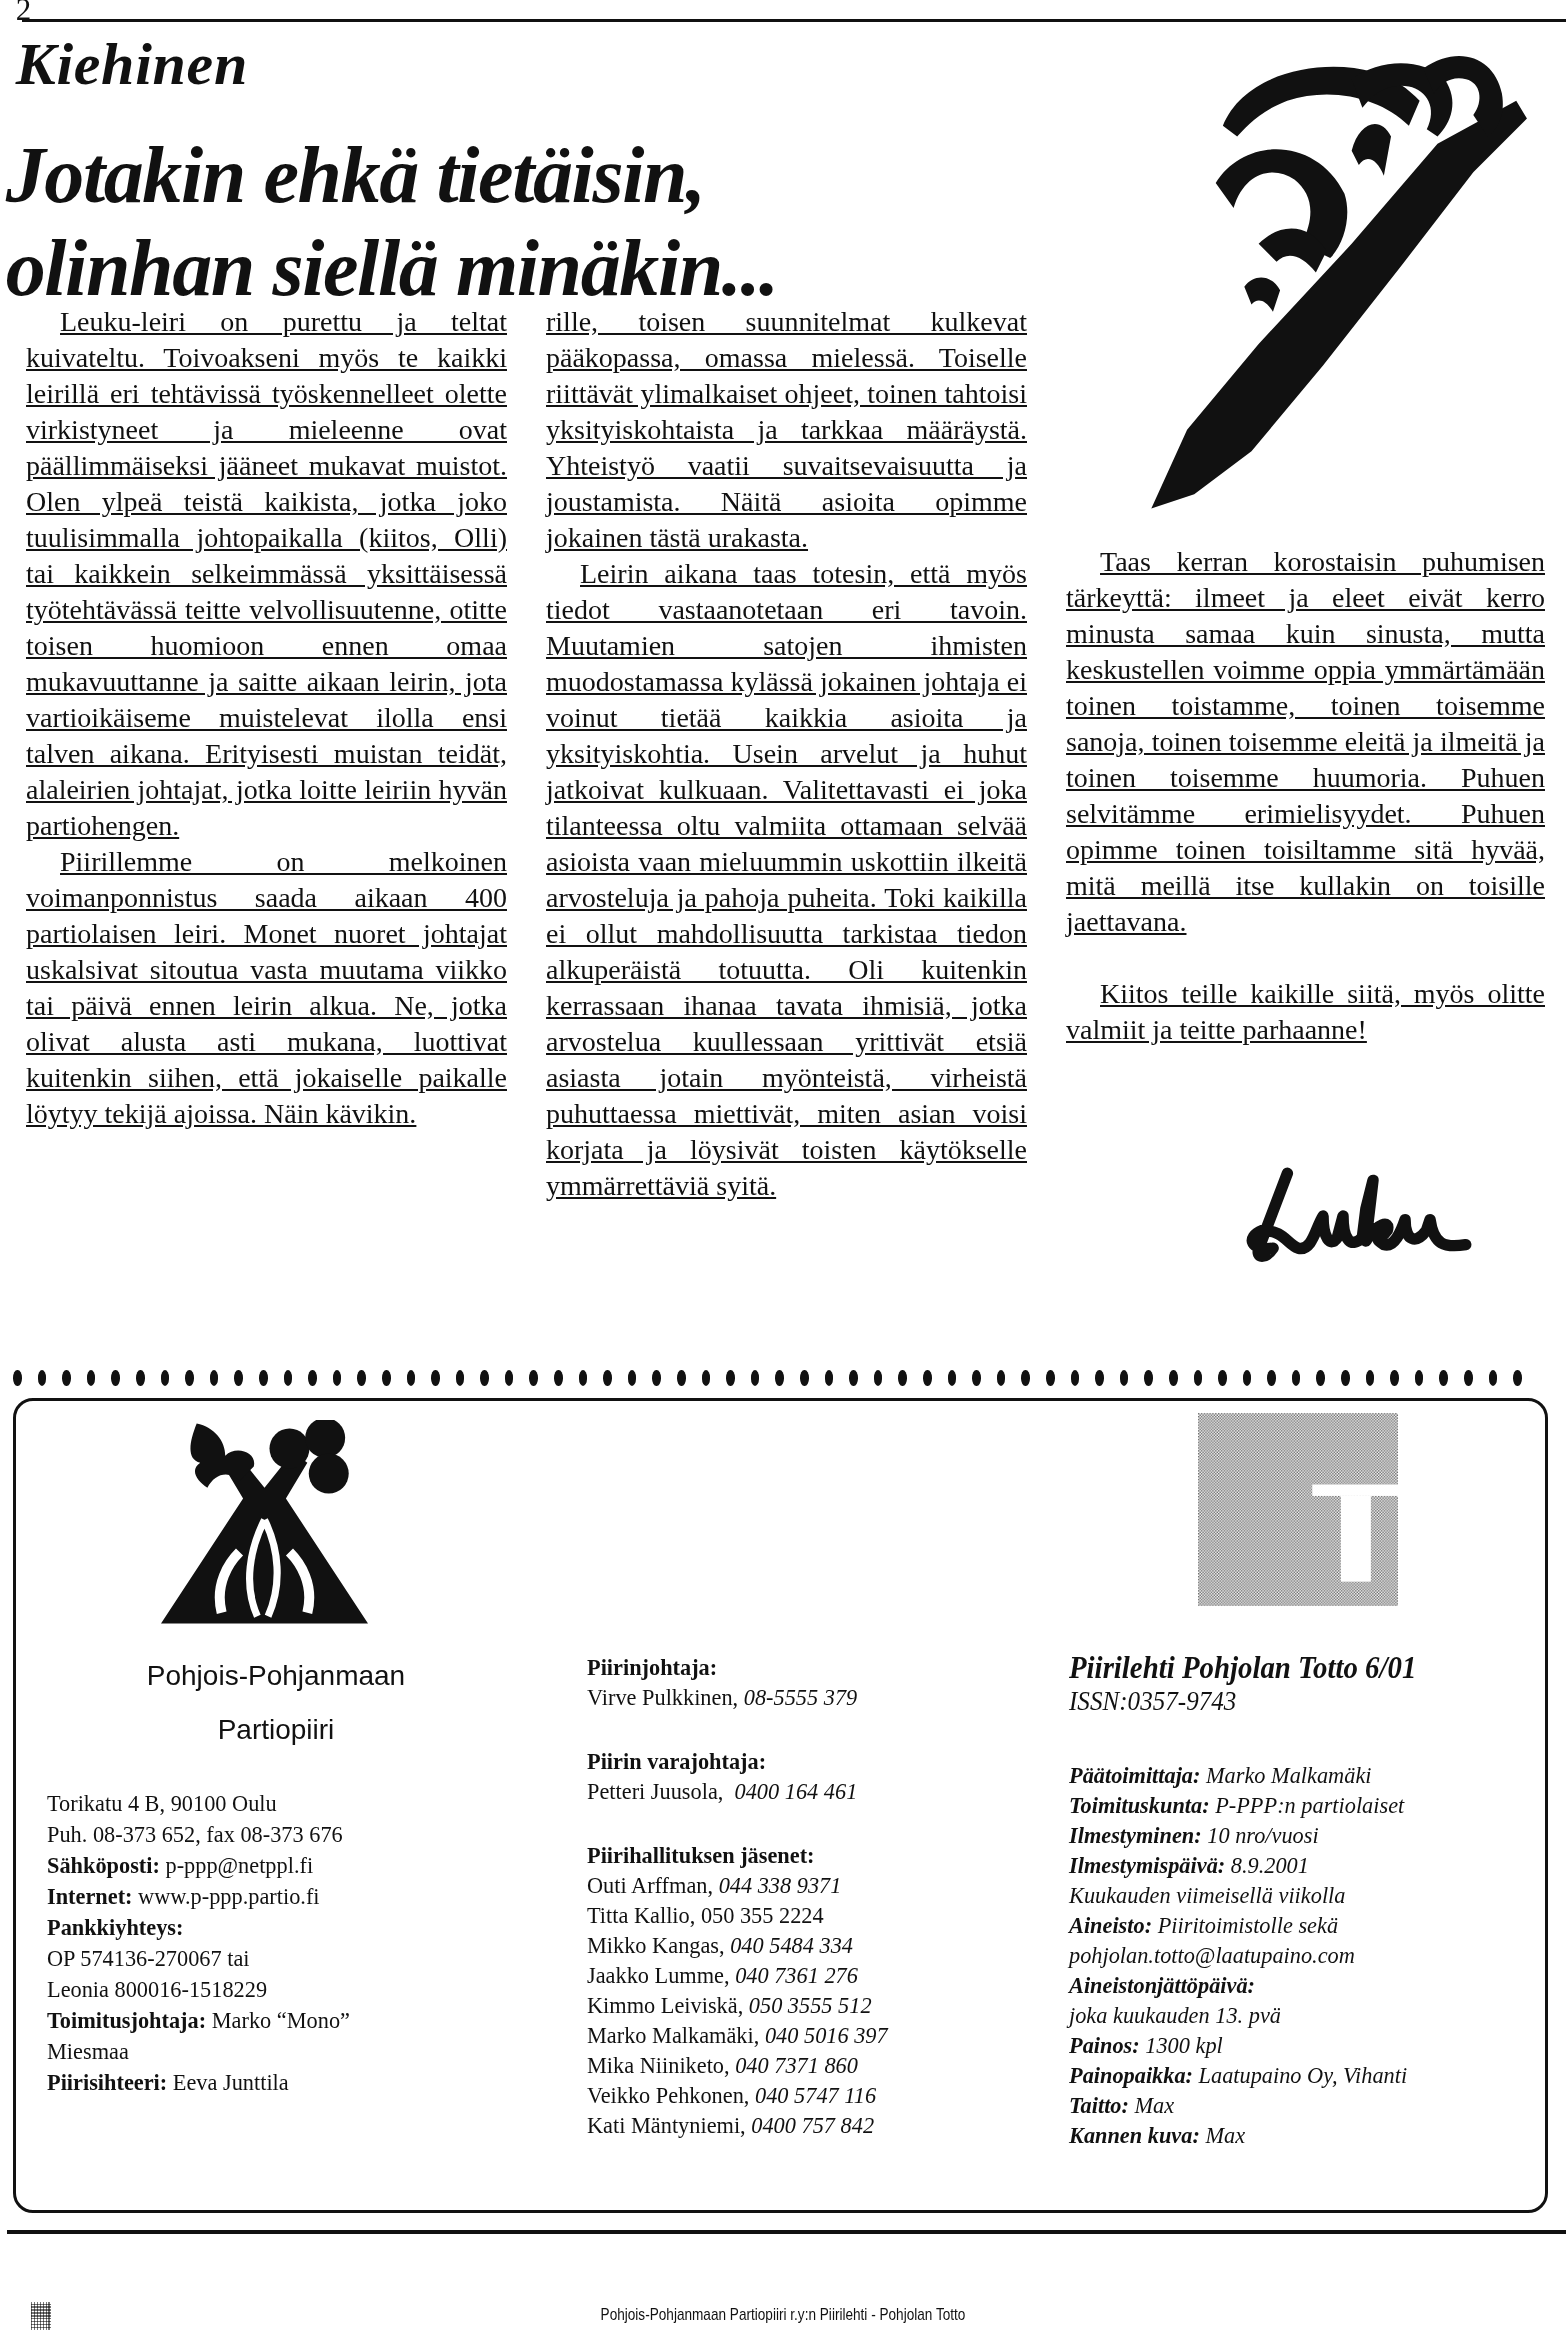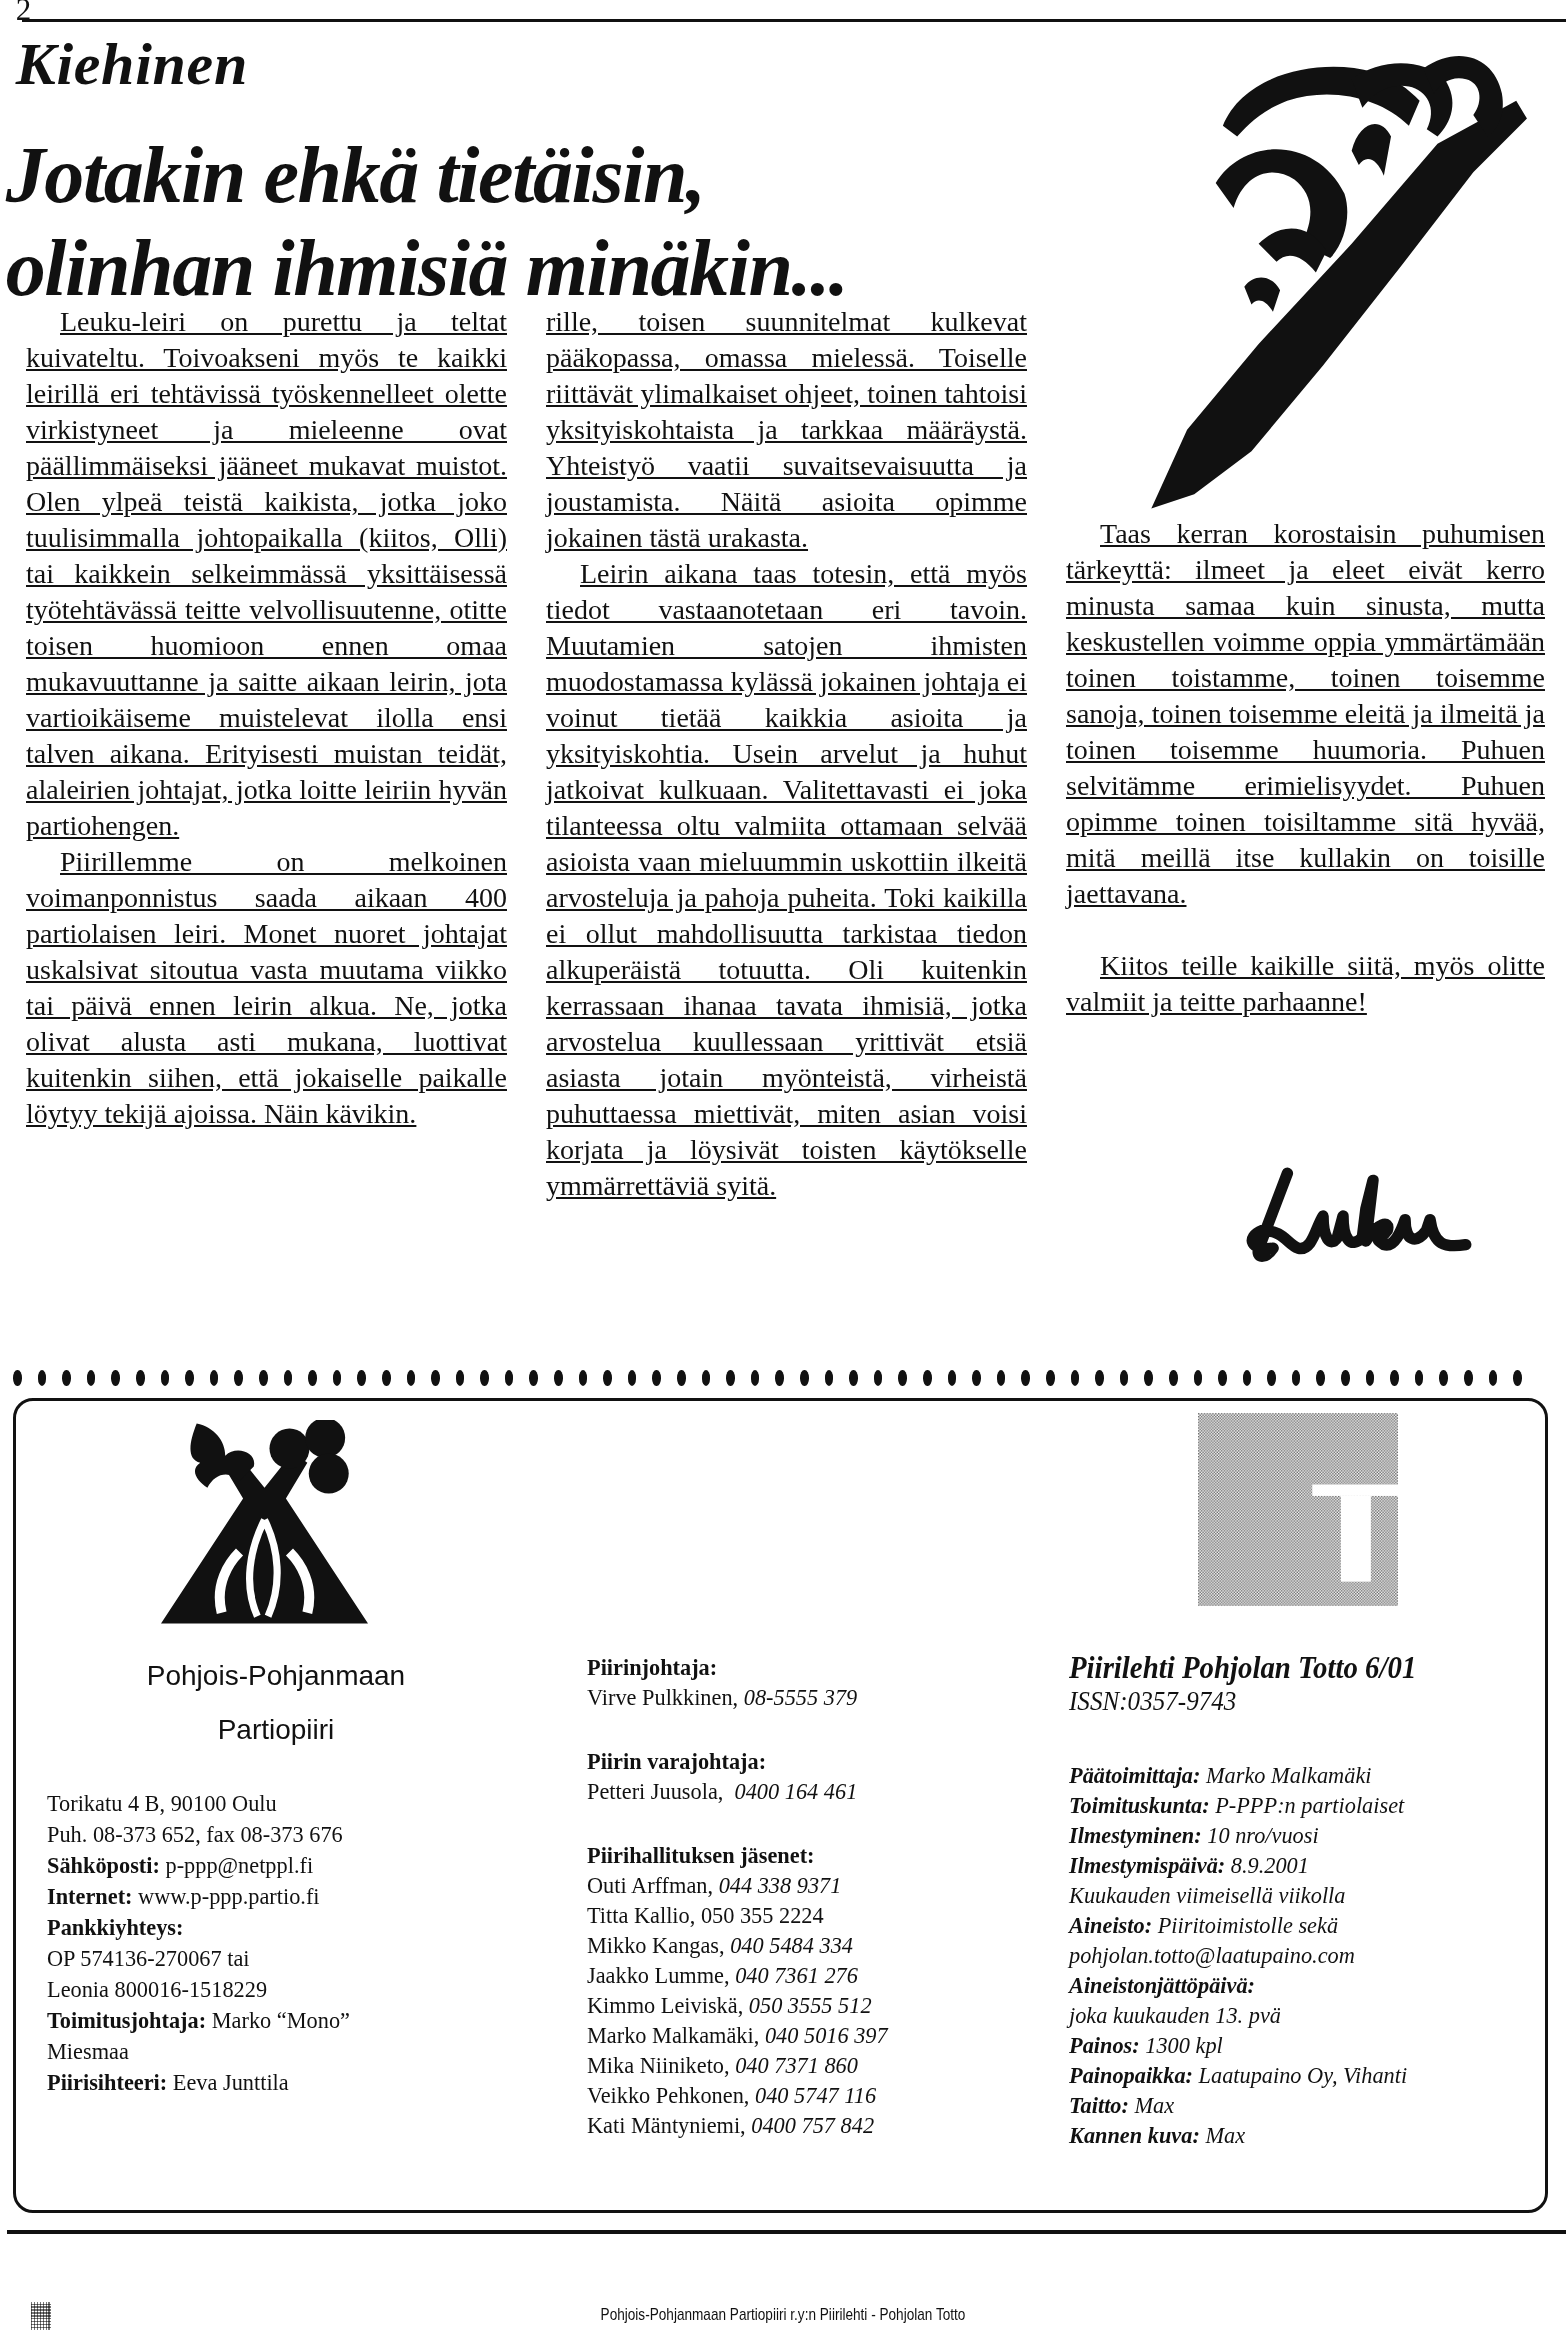--- a/index.html
+++ b/index.html
@@ -15,21 +15,21 @@
   .headline { position: absolute; left: 5.7px; top: 129px; width: 1073px;
               font-family: Liberation Serif, serif; font-weight: bold; font-style: italic;
               font-size: 80px; line-height: 93px; letter-spacing: -1.4px; }
   .headline span { display: block; }
 
   .article-col { position: absolute; font-size: 28px; line-height: 36px; text-align: justify; }
   .article-col p { margin: 0; text-indent: 34px; text-decoration: underline; }
   .article-col p.noindent { text-indent: 0; }
   .col1 { left: 26px; top: 304px; width: 481px; }
   .col2 { left: 546px; top: 304px; width: 481px; }
-  .col3 { left: 1066px; top: 516px; width: 479px; }
+  .col3 { left: 1066px; top: 544px; width: 479px; }
   .col3 p { text-align: justify; }
   .col3 .gap { height: 36px; }
 
   .ornament { position: absolute; left: 1137px; top: 29px; width: 415px; height: 494px; }
   .signature { position: absolute; left: 1230px; top: 1159px; width: 286px; height: 107px; }
 
   .dot-row { position: absolute; left: 13px; top: 1370px; width: 1554px; height: 17px; display: flex; gap: 0; }
   .dot-row span { display: block; width: 8.6px; height: 15.7px; border-radius: 50%; background: #111; margin-right: 16px; }
 
   .info-box { position: absolute; left: 13px; top: 1398px; width: 1535px; height: 815px;
@@ -67,21 +67,21 @@
 </style>
 </head>
 <body>
 
 <div class="page-number">2</div>
 <div class="top-rule"></div>
 <div class="section-label">Kiehinen</div>
 
 <h1 class="headline" style="margin:0">
   <span>Jotakin ehkä tietäisin,</span>
-  <span>olinhan ihmisiä minäkin...</span>
+  <span>olinhan siellä minäkin...</span>
 </h1>
 
 <svg class="ornament" viewBox="0 0 580 690">
   <g fill="#111">
     <path d="M20 670 L70 560 L170 440 L300 300 L420 160 L530 100 L545 125 L470 200 L370 330 L260 470 L160 590 L80 650 Z"></path>
     <path d="M120 135 C150 60 260 40 330 60 C360 68 380 85 395 100 L380 135 C340 95 270 80 210 100 C170 115 150 140 140 150 Z"></path>
     <path d="M300 70 C340 40 400 40 430 70 C450 100 440 130 420 150 L405 140 C420 110 405 85 380 80 C350 75 330 90 315 110 Z"></path>
     <path d="M400 55 C450 20 500 40 510 90 C515 120 505 140 490 150 L470 120 C485 100 480 75 460 70 C440 65 425 75 415 90 Z"></path>
     <path d="M110 215 C150 150 250 150 290 230 C300 260 290 300 270 320 L230 300 C250 260 245 230 220 210 C190 190 150 200 135 250 Z"></path>
     <path d="M170 300 C200 270 240 270 265 310 L250 340 C230 315 210 310 195 325 Z"></path>

